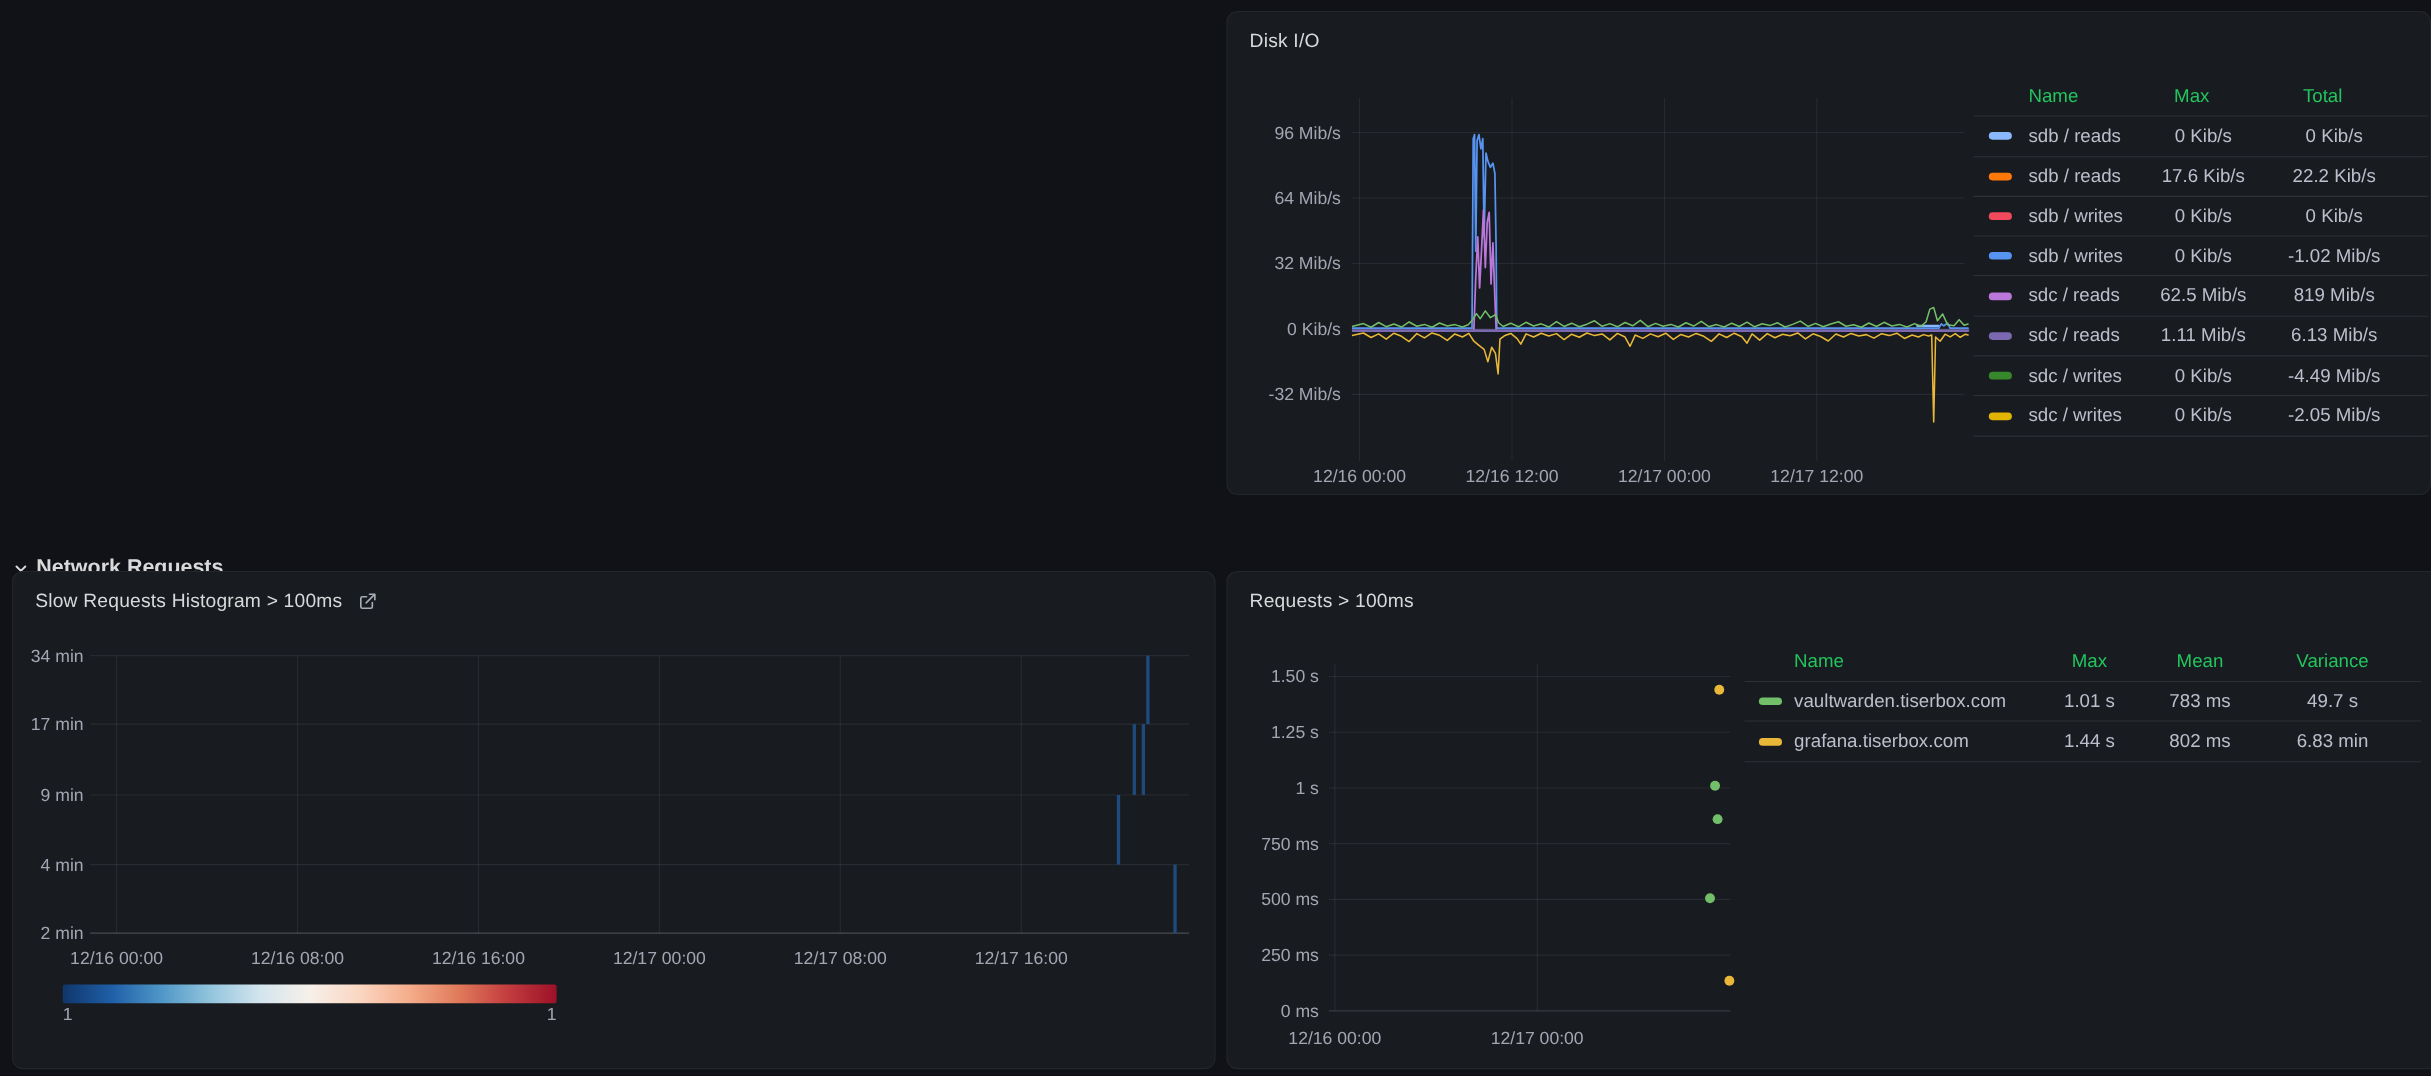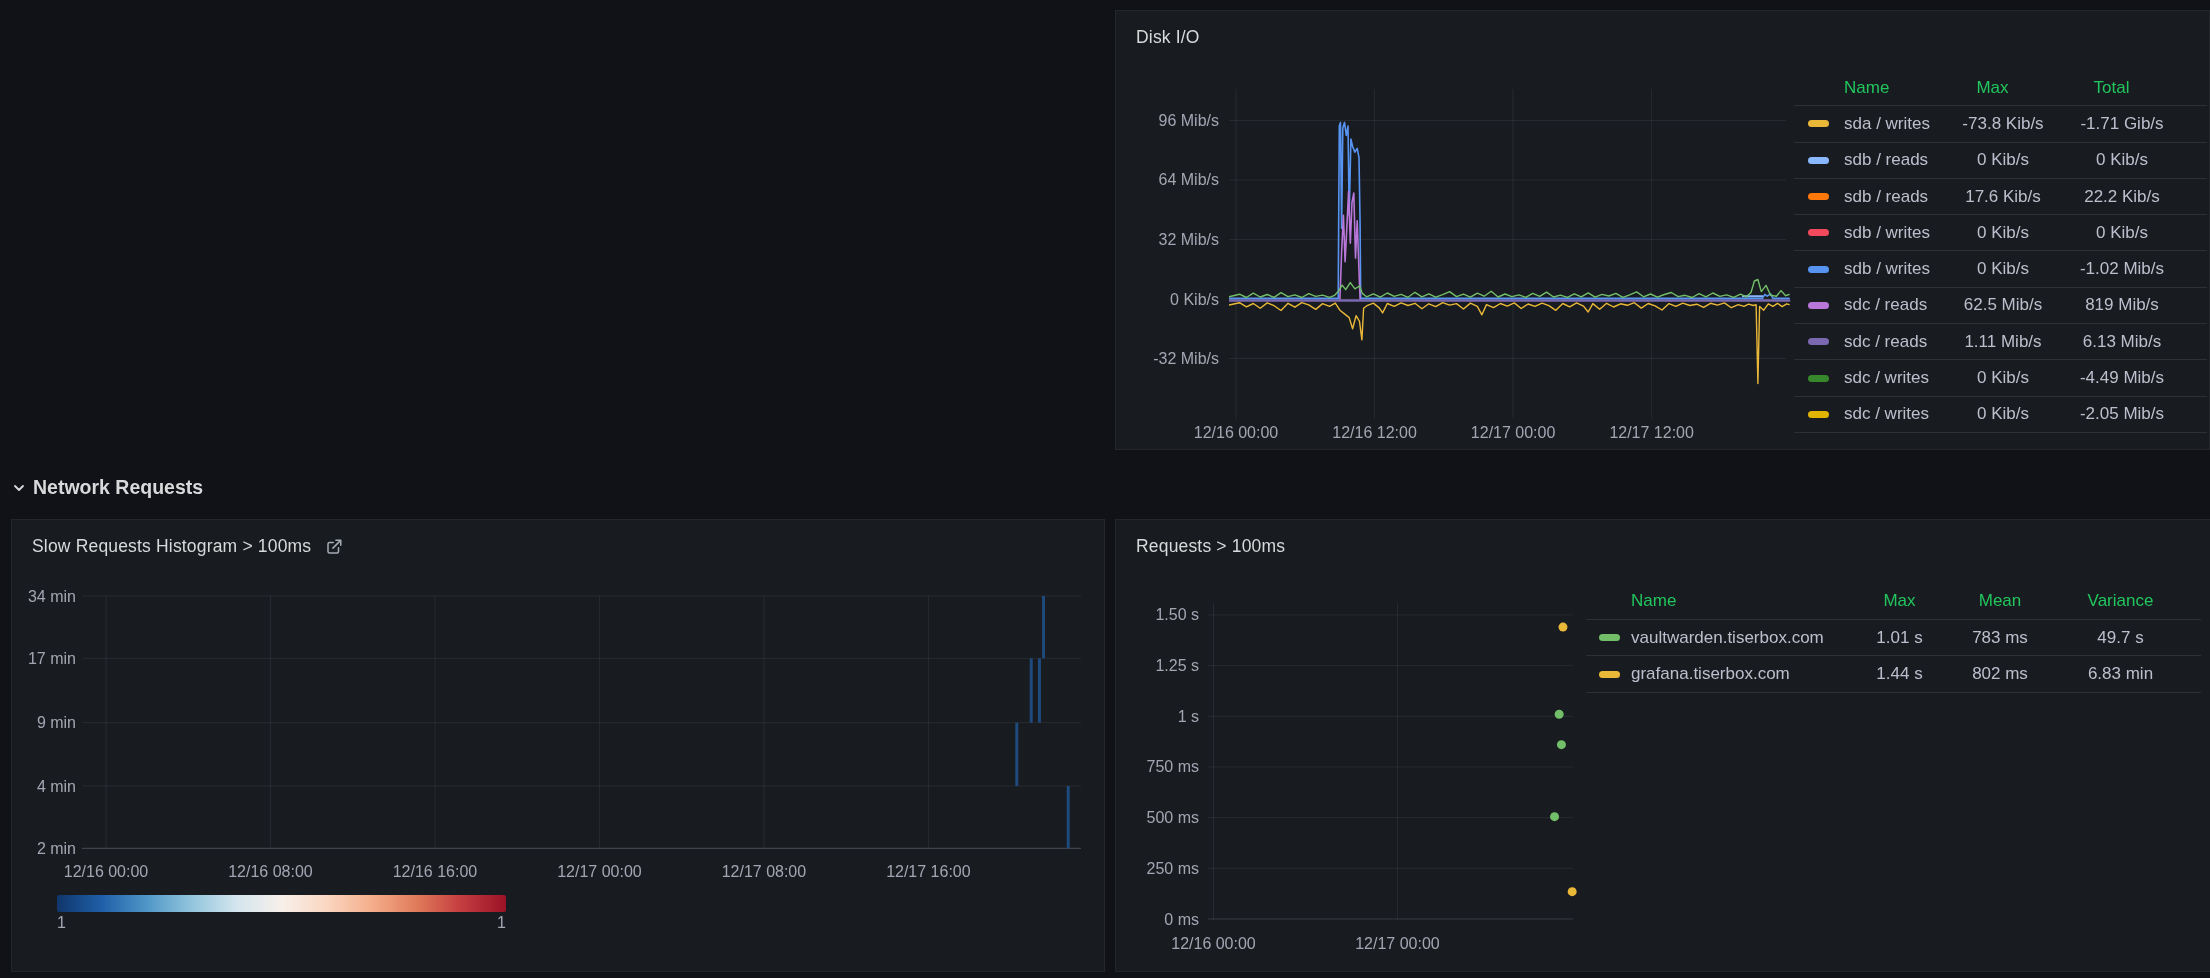--- a/index.html
+++ b/index.html
@@ -1,28 +1,28 @@
 <!DOCTYPE html>
 <html><head>
 <meta charset="utf-8">
 <style>
   html,body{margin:0;padding:0;background:#0c0d10;}
   .screen{position:relative;width:2210px;height:978px;background:#111217;overflow:hidden;
           font-family:"Liberation Sans",sans-serif;color:#CCCCDC;}
-  .panel{position:absolute;background:#181B1F;border:1px solid #23262B;border-radius:0;overflow:hidden;}
+  .panel{position:absolute;background:#181B1F;border:1px solid #23262B;border-radius:10px;overflow:hidden;}
   #panel-disk{left:1115px;top:10px;width:1093px;height:438px;}
   #panel-slow{left:11px;top:519px;width:1092px;height:451px;text-align:center;}
   #panel-req{left:1115px;top:519px;width:1093px;height:451px;padding-left:36px;}
   .panel-title{position:absolute;left:20px;top:16px;font-size:17.5px;font-weight:500;color:#D8D9DA;
                letter-spacing:.01em;display:flex;align-items:center;gap:14px;margin:0;cursor:pointer;}
   .panel svg.chart{position:absolute;left:0;top:0;}
   svg text.tick{font-family:"Liberation Sans",sans-serif;font-size:16px;fill:rgba(204,204,220,0.78);}
   
   .section-header{position:absolute;left:12px;top:476px;display:flex;align-items:center;gap:7px;cursor:pointer;}
-  .section-header span{font-size:19.5px;font-weight:600;color:#D8D9DA;}
+  .section-header span{font-size:19.5px;font-weight:600;color:#D8D9DA;margin-top:29px;}
   
   .legend{position:absolute;font-size:17px;}
   #disk-legend{left:678px;top:59px;width:413px;}
   #req-legend{left:470px;top:63px;width:615px;}
   .lrow{display:grid;align-items:center;border-bottom:1px solid rgba(204,204,220,0.12);cursor:pointer;}
   #disk-legend .lrow{grid-template-columns:36px 1fr 116px 122px;height:35.3px;padding:0 24px 0 14px;}
   #req-legend  .lrow{grid-template-columns:32px 1fr 95px 106px 135px;height:35.7px;padding:0 13px;}
   .lrow .sw{width:21px;height:7px;border-radius:4px;}
   .lname{text-align:left;color:rgba(204,204,220,0.92);white-space:nowrap;overflow:hidden;}
   .lval{text-align:center;color:rgba(204,204,220,0.92);white-space:nowrap;}
@@ -73,26 +73,20 @@
         </g>
       </svg>
     <div class="legend" id="disk-legend">
       <div class="lrow lhead">
         <span class="sw"></span>
         <span class="lname">Name</span>
         <span class="lval">Max</span>
         <span class="lval">Total</span>
       </div>
       <div id="disk-legend-rows">
-          <div class="lrow">
-            <span class="sw" style="background: rgb(234, 184, 57);"></span>
-            <span class="lname">sda / writes</span>
-            <span class="lval">-73.8 Kib/s</span>
-            <span class="lval">-1.71 Gib/s</span>
-          </div>
           <div class="lrow">
             <span class="sw" style="background: rgb(138, 184, 255);"></span>
             <span class="lname">sdb / reads</span>
             <span class="lval">0 Kib/s</span>
             <span class="lval">0 Kib/s</span>
           </div>
           <div class="lrow">
             <span class="sw" style="background: rgb(255, 120, 10);"></span>
             <span class="lname">sdb / reads</span>
             <span class="lval">17.6 Kib/s</span>

